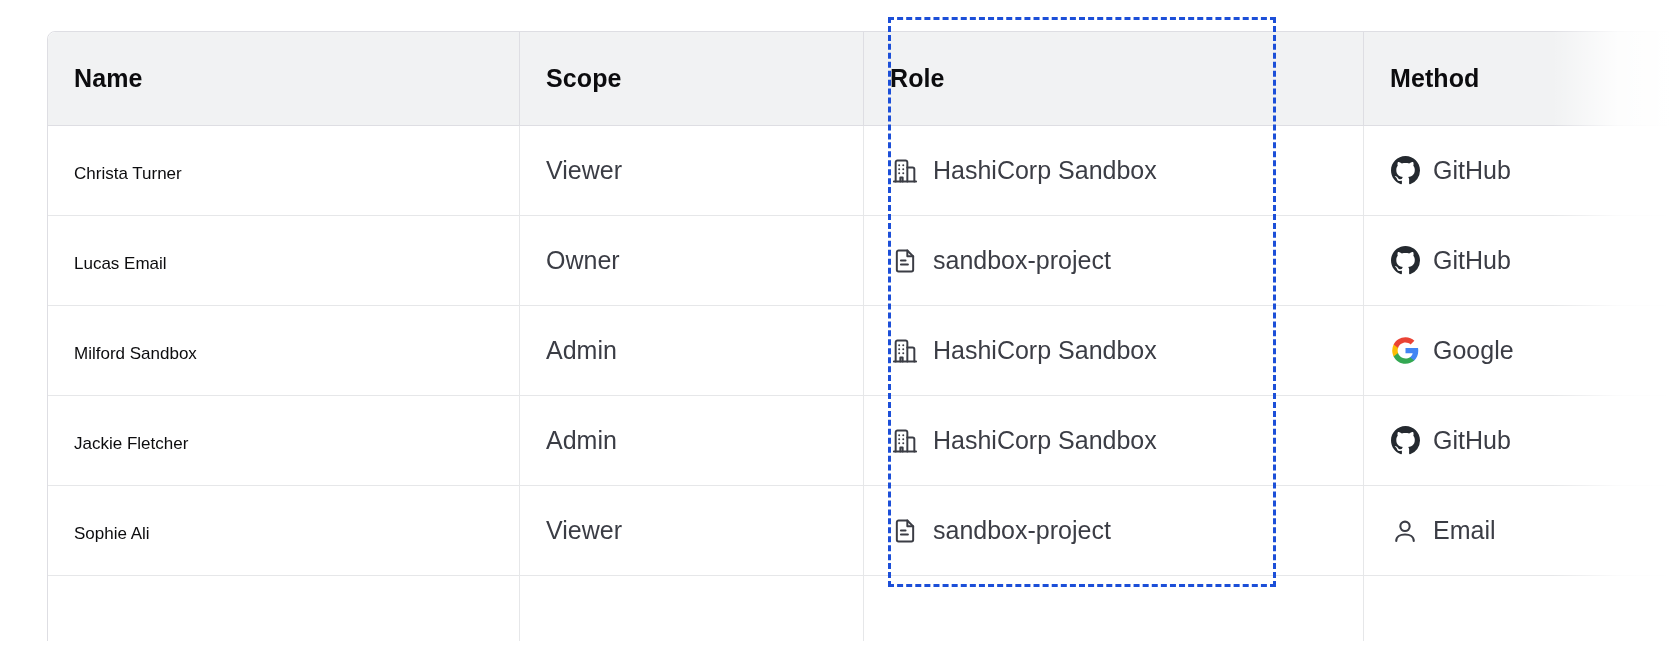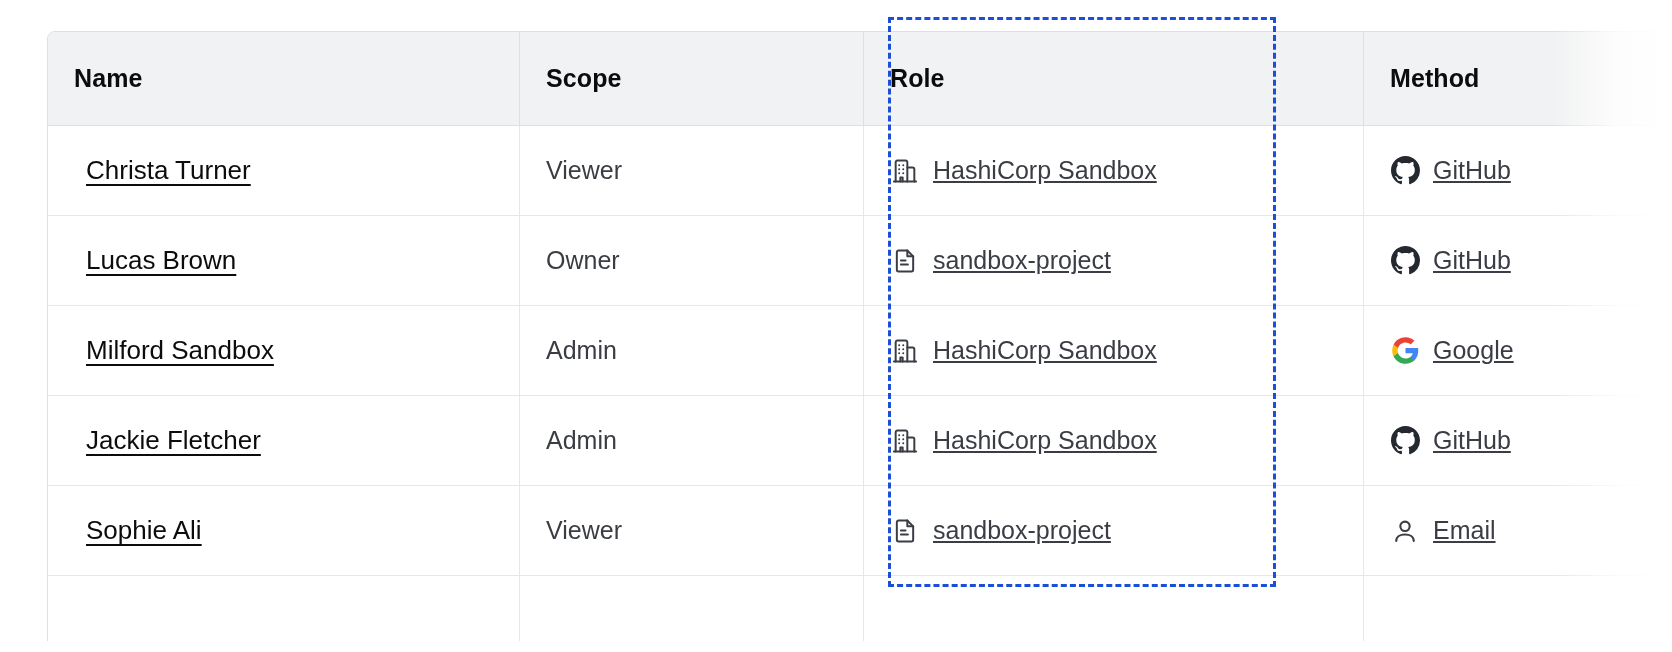--- a/index.html
+++ b/index.html
@@ -69,42 +69,40 @@
     color: #3b3d45;
     border-bottom: 1px solid #e6e7e9;
     border-right: 1px solid #e6e7e9;
     white-space: nowrap;
   }
   tbody td:last-child { border-right: none; }
   tbody tr:last-child td { border-bottom: 1px solid #e6e7e9; }
 
   .name-link {
     color: #0c0c0e;
-    text-decoration: underline;
     text-underline-offset: 5px;
     text-decoration-thickness: 2px;
-    font-size: 26px;
+    font-size: 17px;
     cursor: pointer;
-    margin-left: 12px;
   }
 
   .cell-flex {
     display: flex;
     align-items: center;
     gap: 13px;
   }
   .cell-flex .ico {
     flex: 0 0 auto;
     display: inline-flex;
     align-items: center;
     justify-content: center;
     width: 30px;
     height: 30px;
   }
-  .cell-flex .txt { line-height: 1; text-decoration: underline; }
+  .cell-flex .txt { line-height: 1; }
 
   
   .right-fade {
     position: absolute;
     right: 0;
     top: 0;
     width: 120px;
     height: 652px;
     pointer-events: none;
     background: linear-gradient(to right, rgba(255,255,255,0) 0%, rgba(255,255,255,0.85) 55%, #ffffff 100%);
@@ -175,21 +173,21 @@
                   <path d="M8 0C3.58 0 0 3.58 0 8c0 3.54 2.29 6.53 5.47 7.59.4.07.55-.17.55-.38 0-.19-.01-.82-.01-1.49-2.01.37-2.53-.49-2.69-.94-.09-.23-.48-.94-.82-1.13-.28-.15-.68-.52-.01-.53.63-.01 1.08.58 1.23.82.72 1.21 1.87.87 2.33.66.07-.52.28-.87.51-1.07-1.78-.2-3.64-.89-3.64-3.95 0-.87.31-1.59.82-2.15-.08-.2-.36-1.02.08-2.12 0 0 .67-.21 2.2.82.64-.18 1.32-.27 2-.27s1.36.09 2 .27c1.53-1.04 2.2-.82 2.2-.82.44 1.1.16 1.92.08 2.12.51.56.82 1.27.82 2.15 0 3.07-1.87 3.75-3.65 3.95.29.25.54.73.54 1.48 0 1.07-.01 1.93-.01 2.2 0 .21.15.46.55.38A8.01 8.01 0 0 0 16 8c0-4.42-3.58-8-8-8z"></path>
                 </svg>
               </span>
               <span class="txt">GitHub</span>
             </span>
           </td>
         </tr>
 
         <tr>
           <td>
-            <span class="name-link">Lucas Brown</span>
+            <span class="name-link">Lucas Email</span>
           </td>
           <td>Owner</td>
           <td>
             <span class="cell-flex">
               <span class="ico">
                 <svg width="28" height="28" viewBox="0 0 24 24" fill="none" stroke="#3b3d45" stroke-width="1.7" stroke-linecap="round" stroke-linejoin="round">
                   <path d="M14 3H6.5A1.5 1.5 0 0 0 5 4.5v15A1.5 1.5 0 0 0 6.5 21h11a1.5 1.5 0 0 0 1.5-1.5V8z"></path>
                   <path d="M14 3v5h5"></path>
                   <path d="M8.5 11.5h4M8.5 15h6"></path>
                 </svg>

